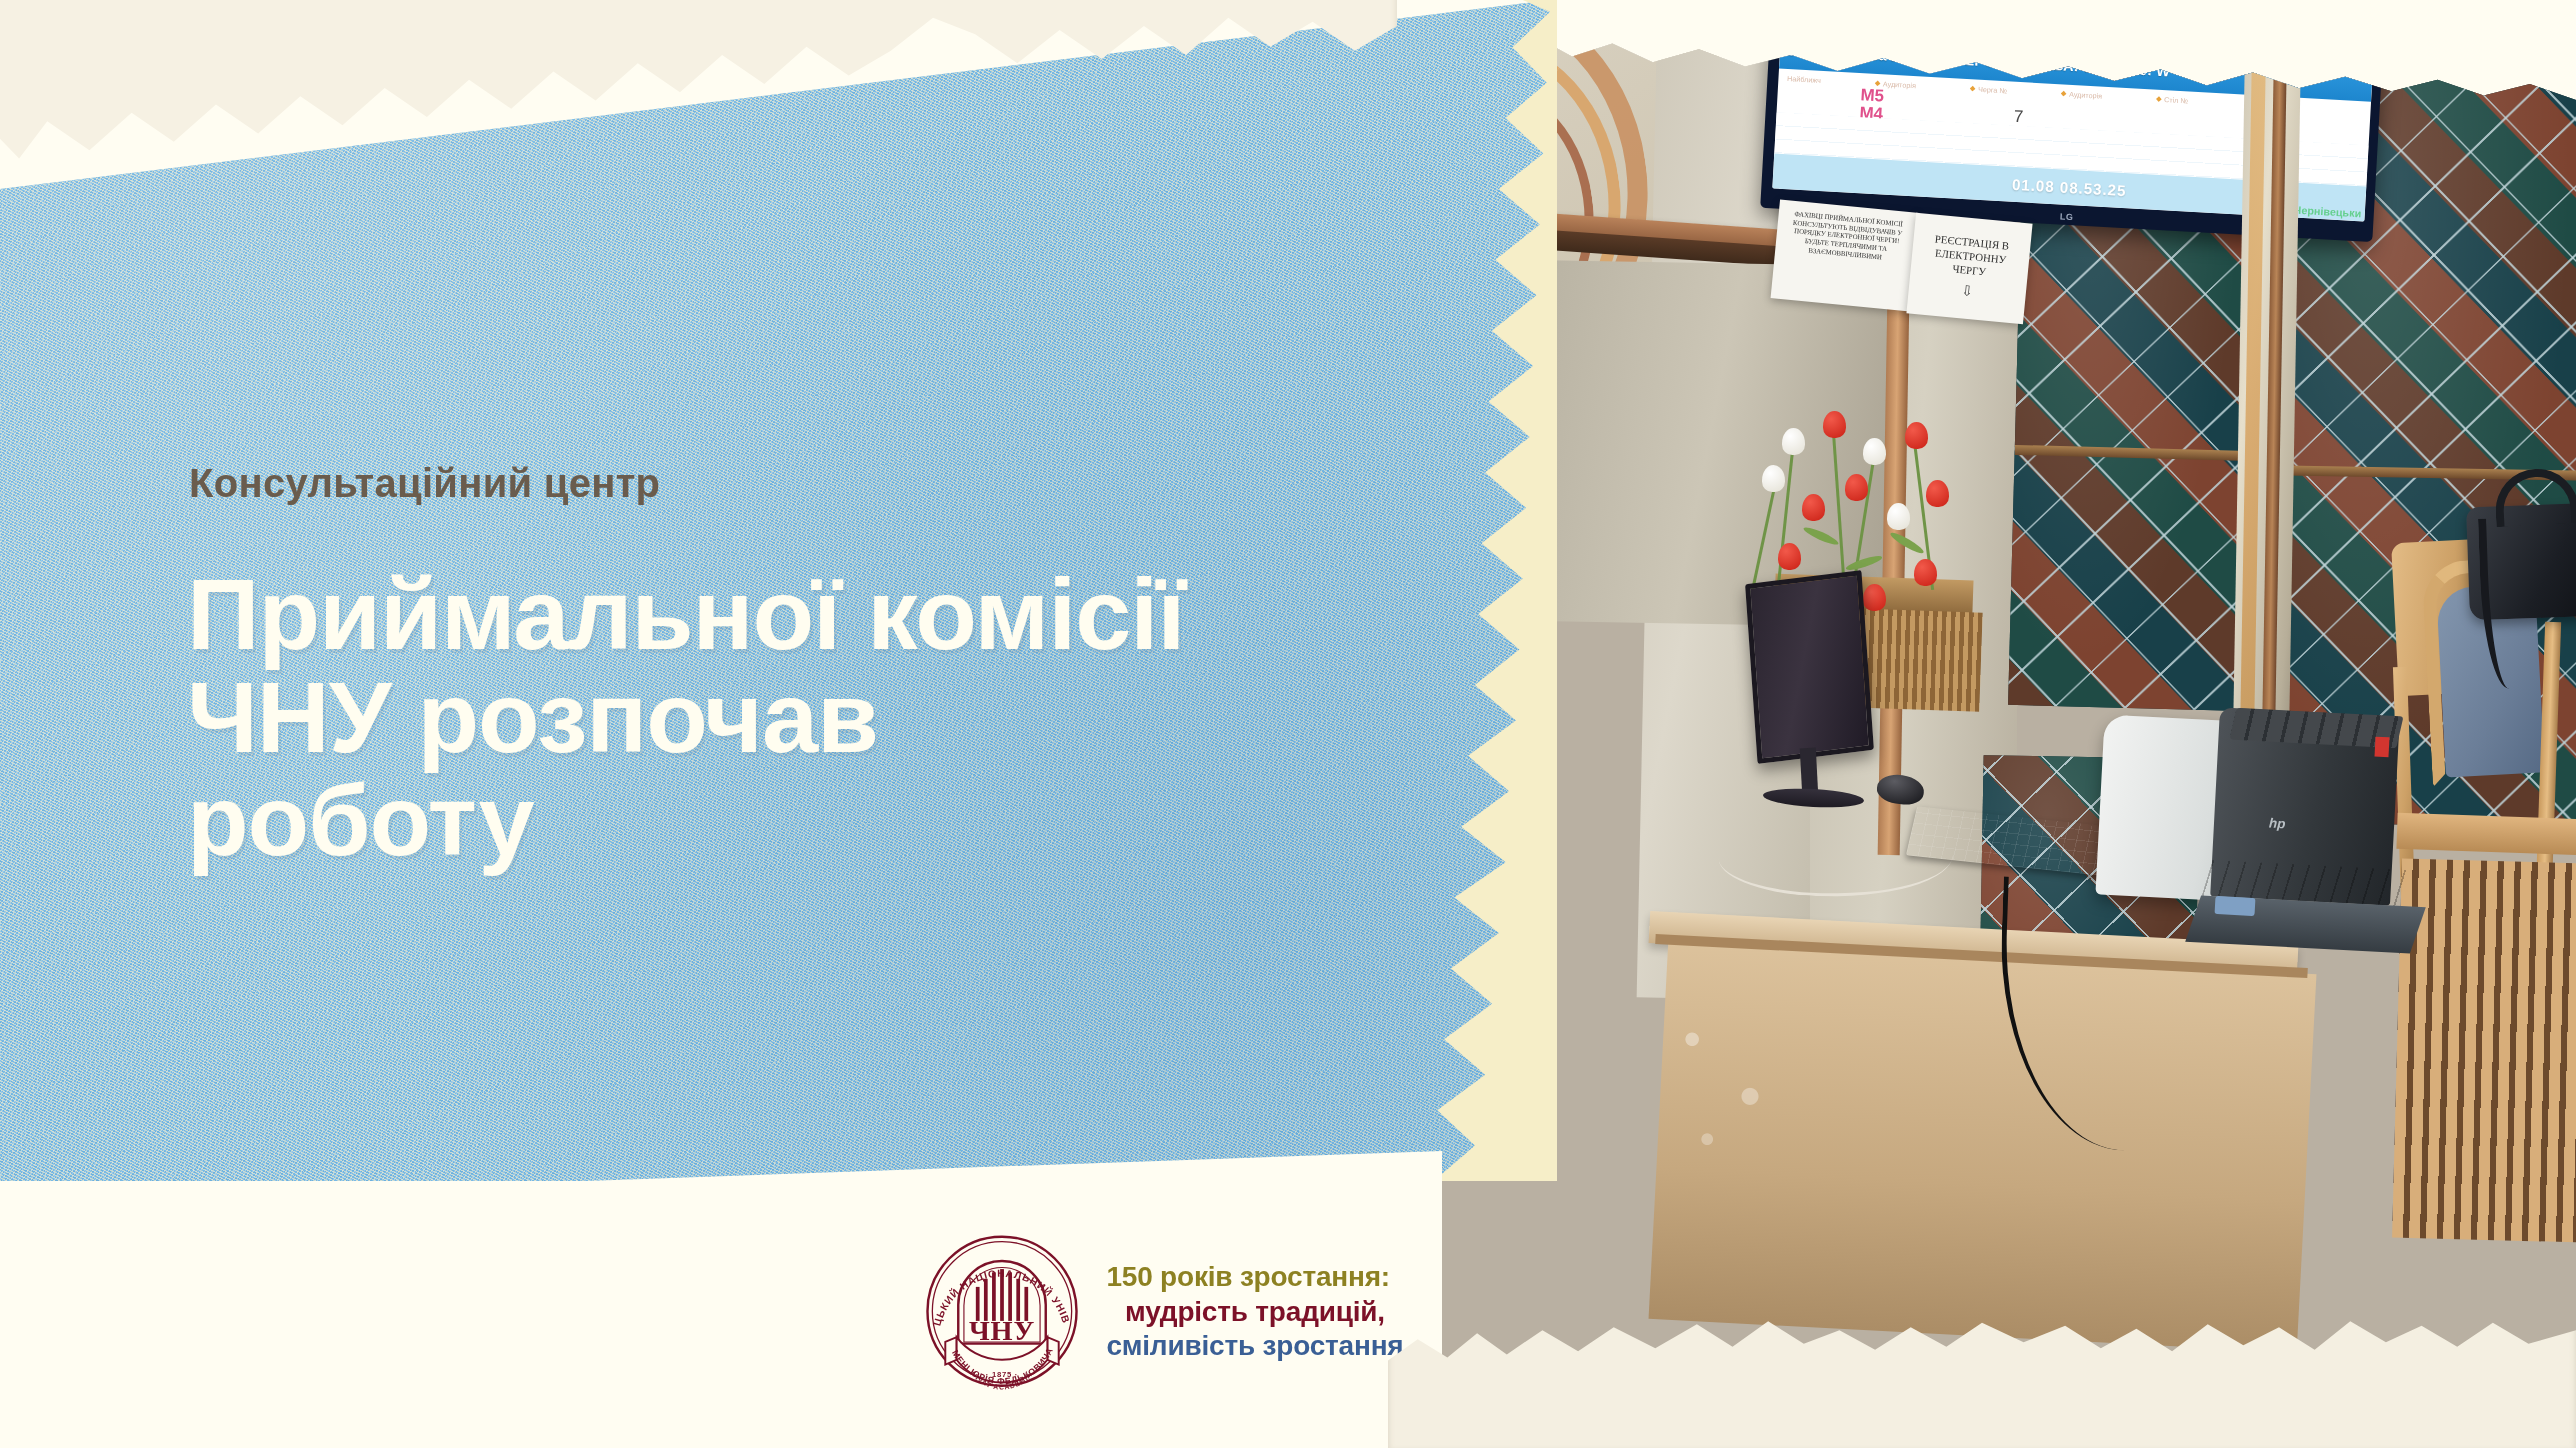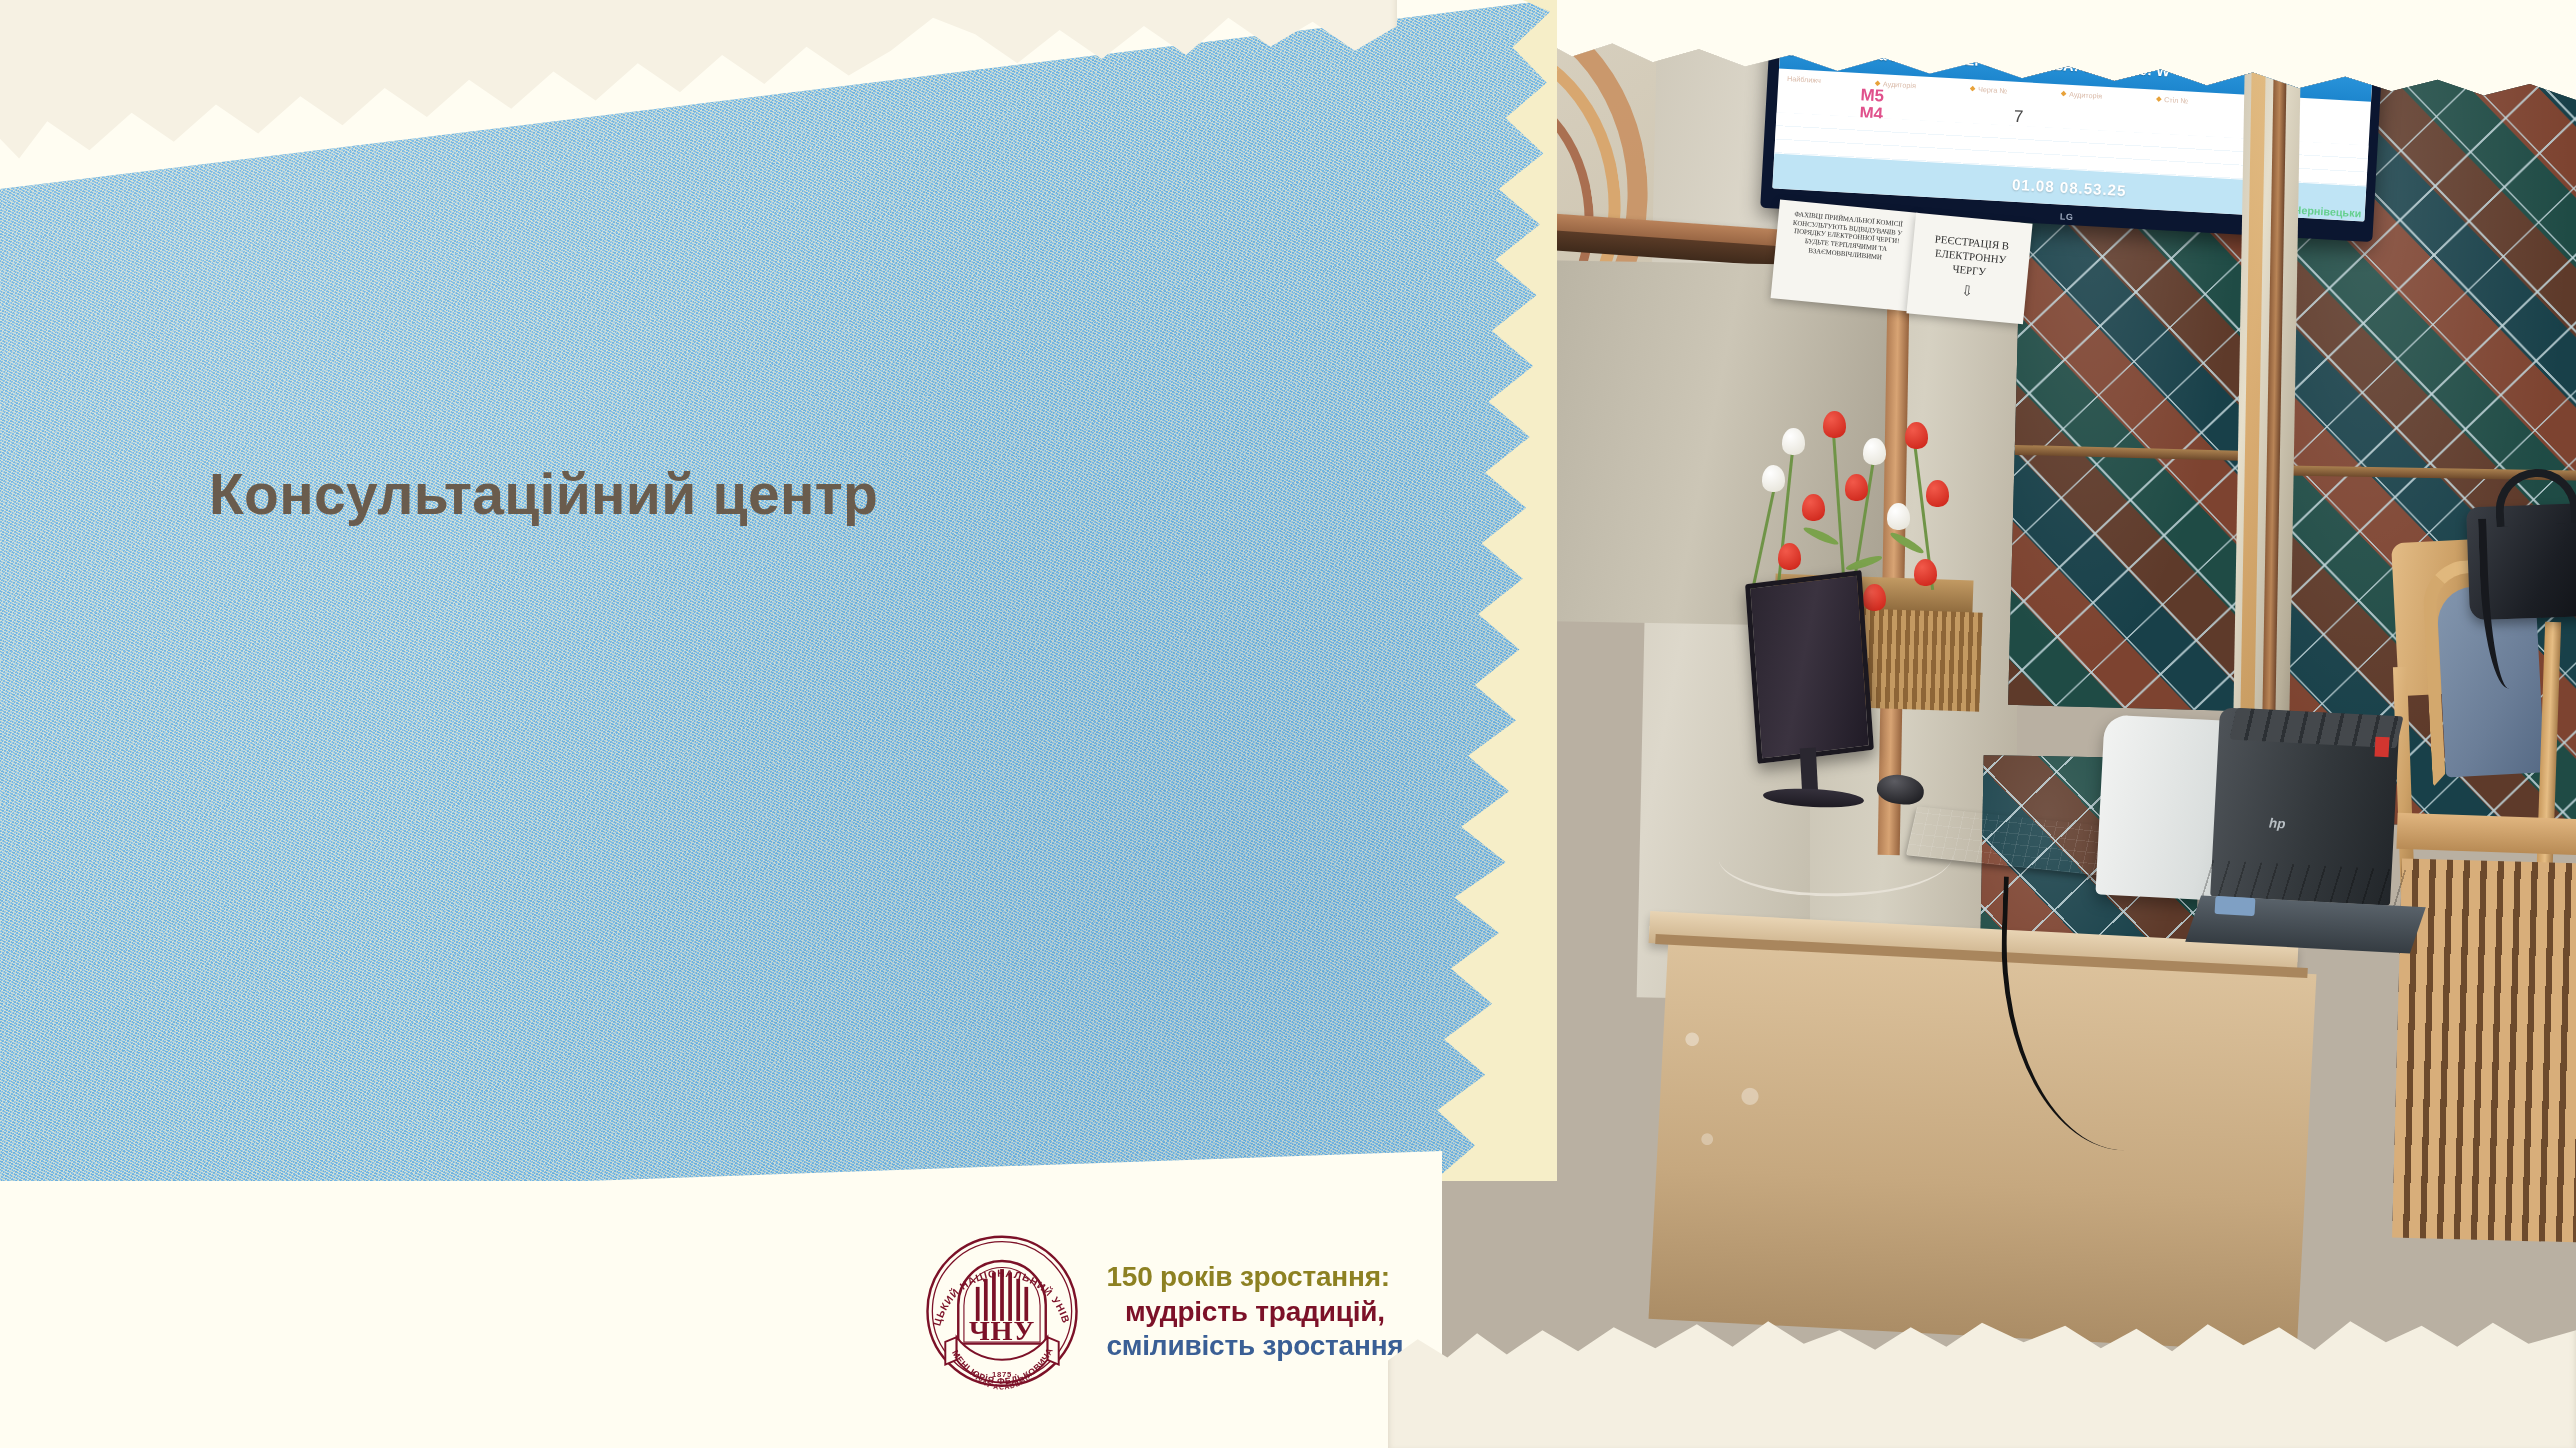--- a/index.html
+++ b/index.html
@@ -432,23 +432,22 @@
       66% 79%, 40% 76%, 70% 73%, 44% 70%, 72% 67%, 48% 64%, 76% 61%,
       52% 58%, 78% 55%, 54% 52%, 80% 49%, 56% 46%, 82% 43%, 58% 40%,
       84% 37%, 60% 34%, 86% 31%, 62% 28%, 88% 25%, 64% 22%, 90% 19%,
       66% 16%, 92% 13%, 70% 10%, 94% 7%, 74% 4%, 96% 1%, 80% 0%
     );
   }
 
   
   .eyebrow{
     position:absolute;left:189px;top:461px;z-index:35;
-    font-size:57px;font-weight:700;color:#6a5c4d;letter-spacing:0.3px;
+    font-size:40px;font-weight:700;color:#6a5c4d;letter-spacing:0.3px;
     white-space:nowrap;
-    padding-left:20px;
   }
   .headline{
     position:absolute;left:187px;top:563px;z-index:35;
     font-size:101px;font-weight:700;color:#fffdf0;line-height:1.02;
     letter-spacing:-1.1px;margin:0;
     text-shadow:2.7px 3.6px 0 rgba(120,150,175,.22);
   }
   .headline .hl{display:block;white-space:nowrap;}
 
   
@@ -617,20 +616,25 @@
   <div class="strip-bottom">
     
   </div>
 
   <div class="blue-panel">
     <div class="blue-fill"></div>
   </div>
   <div class="blue-torn-edge" style="left:1386px;top:0;width:171px;height:1181px;z-index:31;position:absolute;"></div>
 
   <div class="eyebrow">Консультаційний центр</div>
+  <h1 class="headline">
+    <span class="hl">Приймальної комісії</span>
+    <span class="hl">ЧНУ розпочав</span>
+    <span class="hl">роботу</span>
+  </h1>
 
   <div class="cream-band"></div>
 
   <div class="logo-area">
     <div class="logo-mark">
       <svg viewBox="0 0 200 202" width="162" height="164" aria-hidden="true">
         <defs>
           <path id="arcTop" d="M24,118 A78,78 0 0 1 176,118"></path>
           <path id="arcBanner" d="M38,150 A68,68 0 0 0 162,150"></path>
           <path id="arcMotto" d="M58,172 A48,48 0 0 0 142,172"></path>

